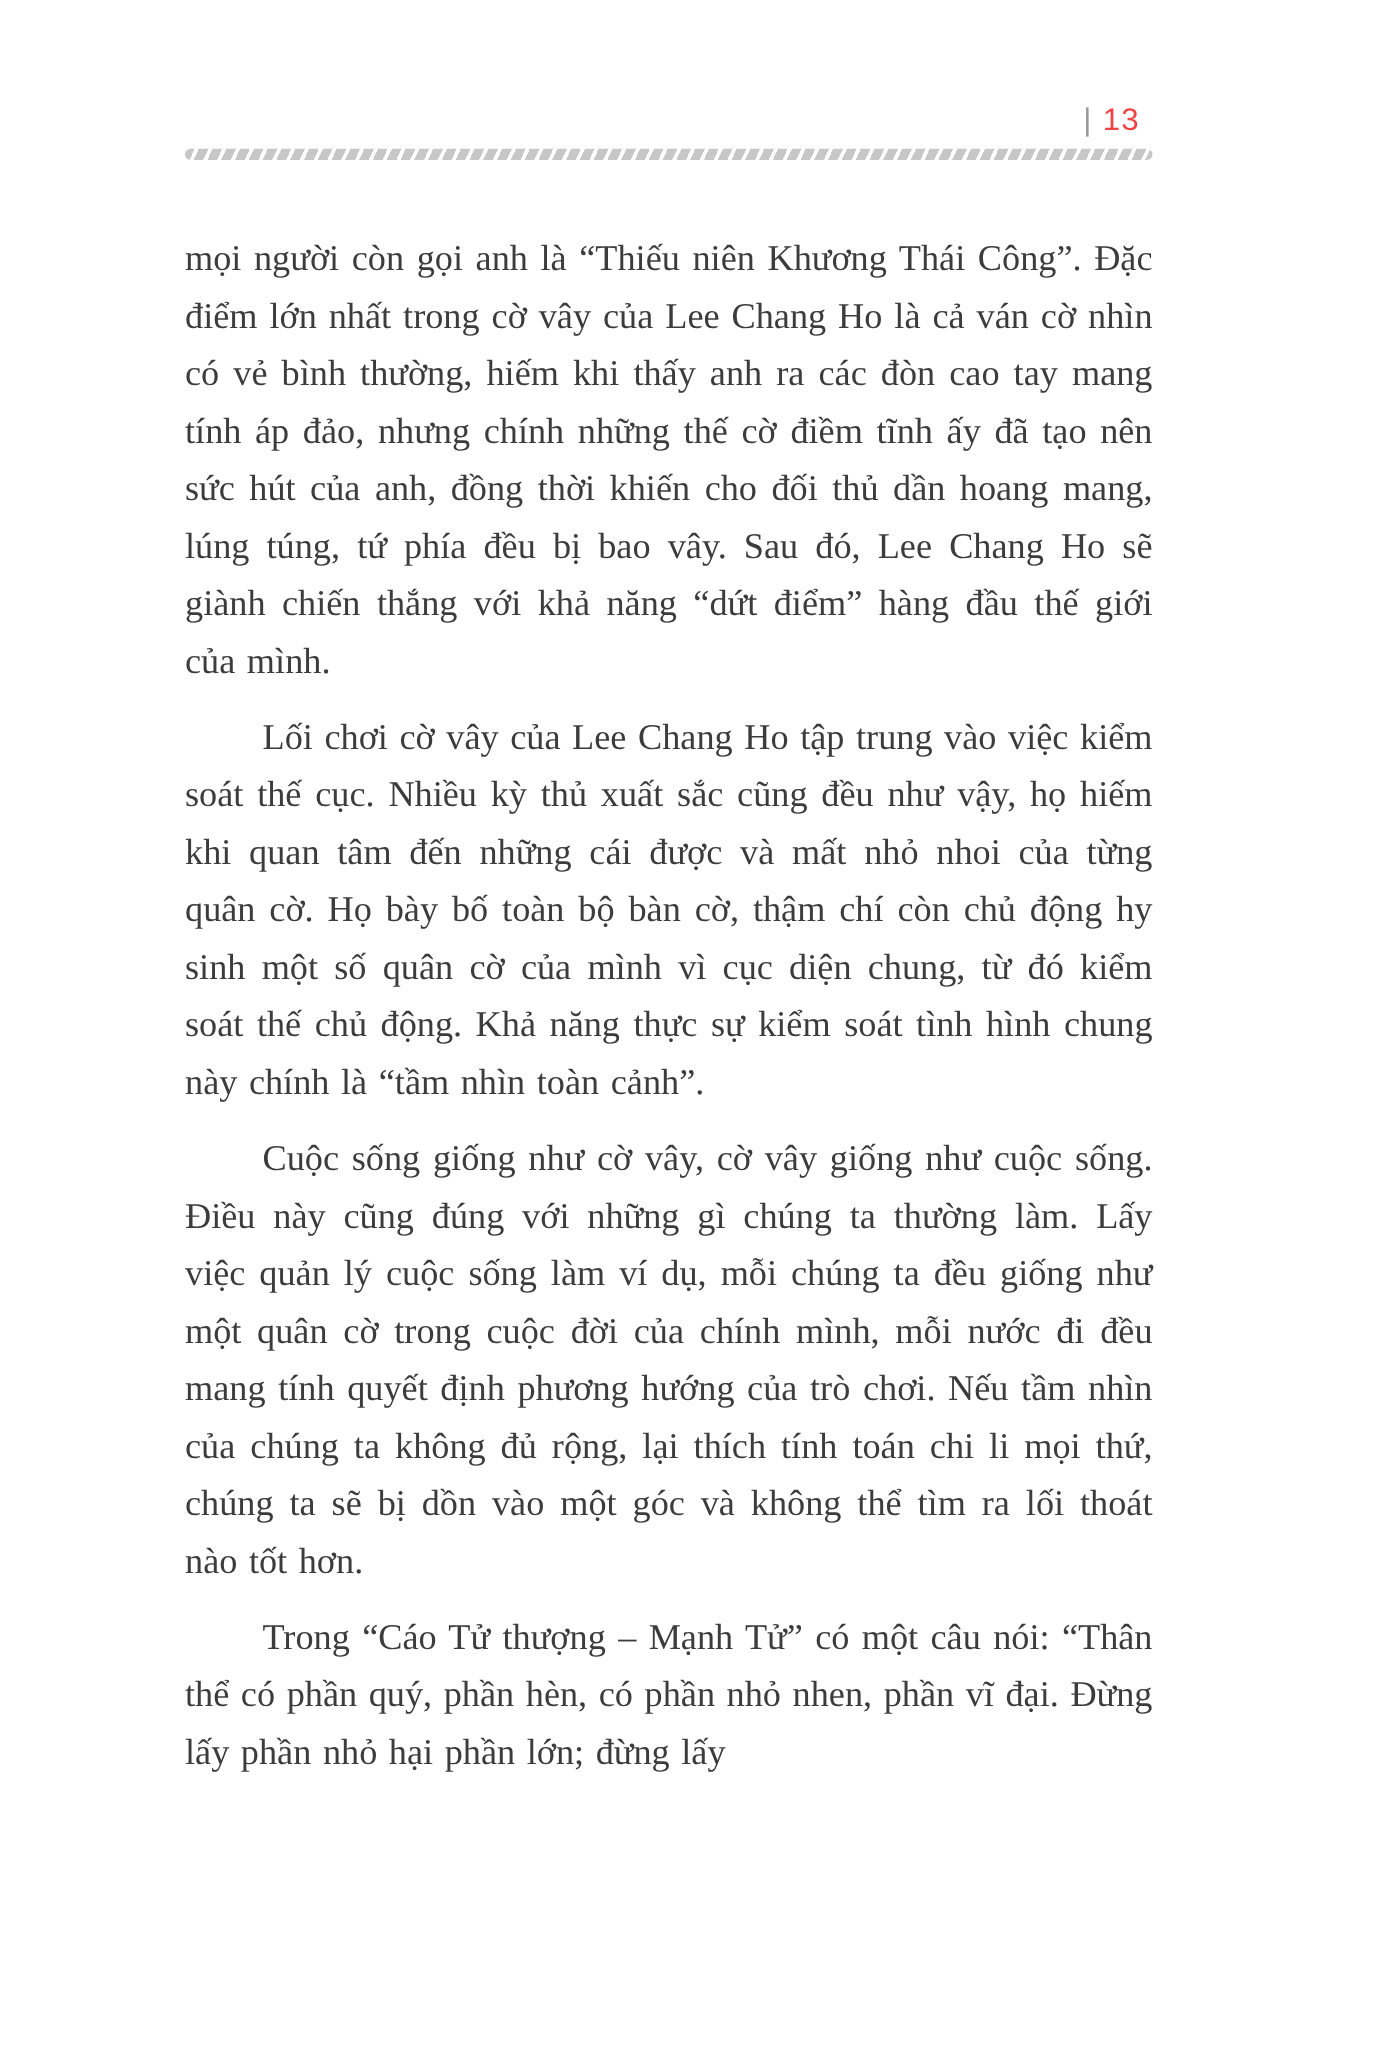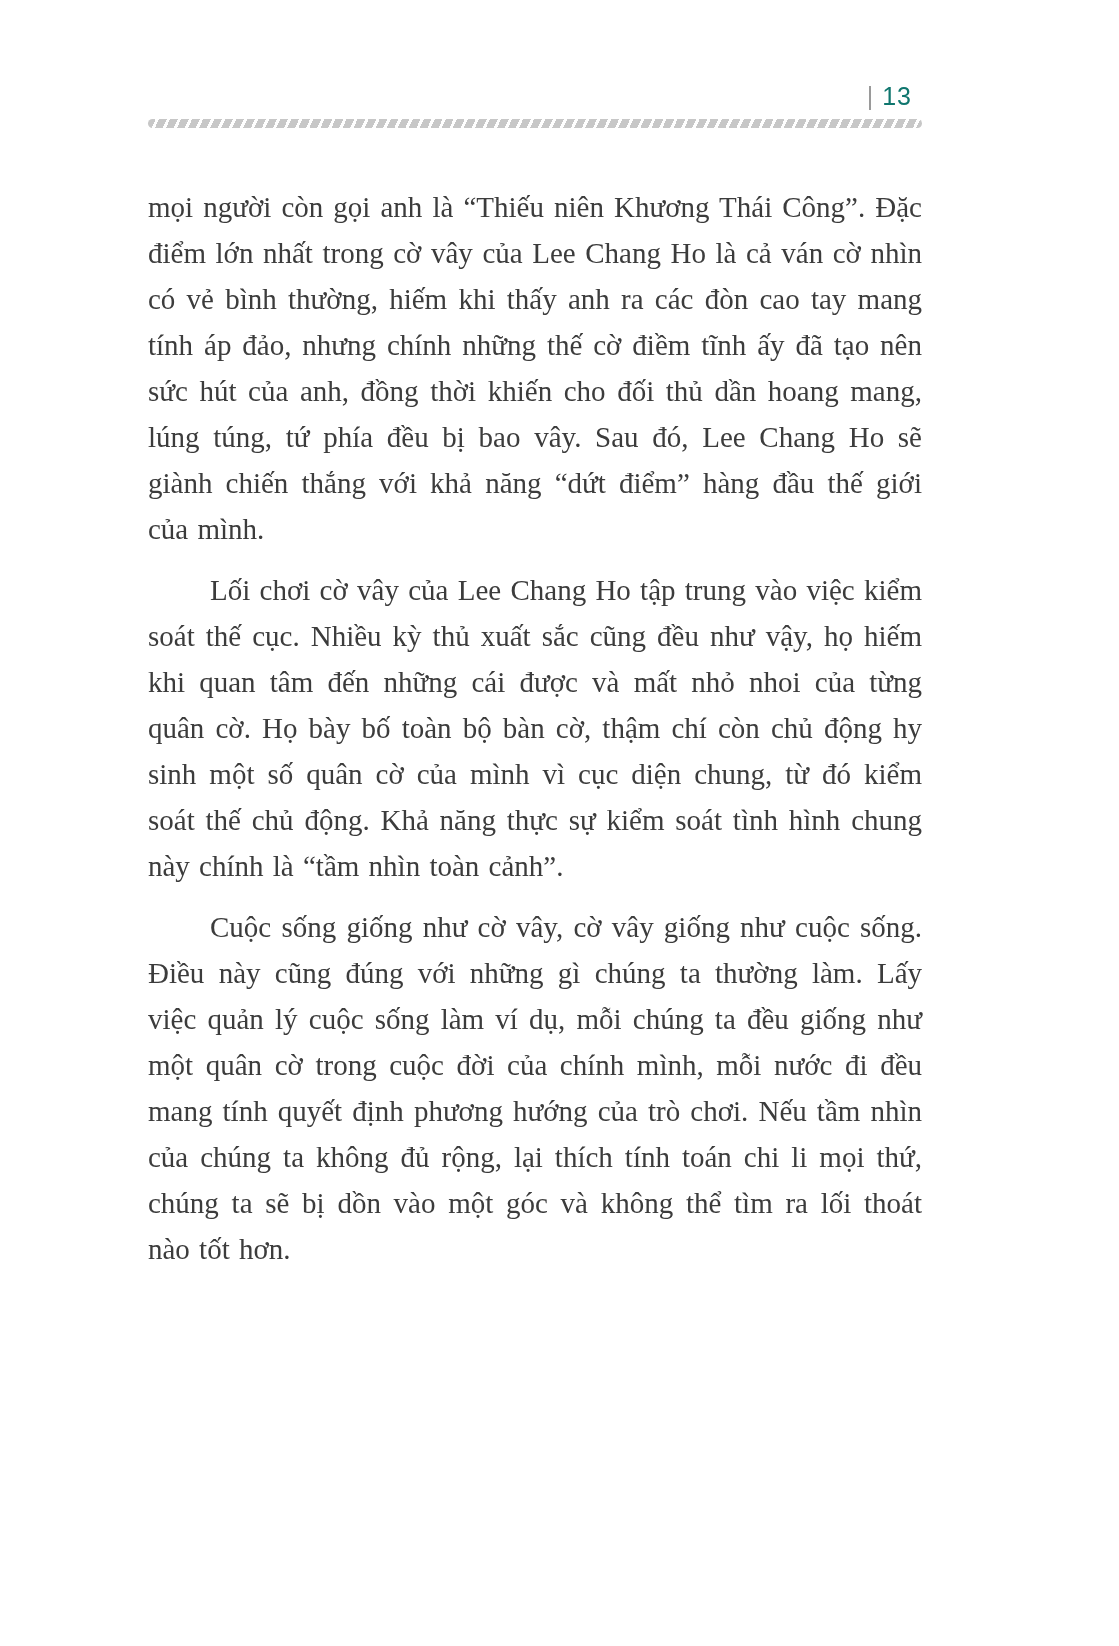--- a/index.html
+++ b/index.html
@@ -36,21 +36,21 @@
     padding-right: 10px;
     margin-bottom: 8px;
     font-family: "Liberation Sans", sans-serif;
   }
   .page-header .sep {
     color: #9a9a9a;
     margin-right: 9px;
     font-weight: 400;
   }
   .page-header .num {
-    color: #0f766e;
+    color: #ef4444;
     letter-spacing: 1px;
   }
   .deco-rule {
     height: 9px;
     width: 100%;
     border-radius: 5px;
     background-image: repeating-linear-gradient(
       115deg,
       #c7c7c7 0px, #c7c7c7 7px,
       #ffffff 7px, #ffffff 10px
@@ -78,16 +78,17 @@
     <div class="page-header">
       <span class="sep">|</span><span class="num">13</span>
     </div>
 
     <div class="deco-rule"></div>
 
     <div class="body-text">
       <p>mọi người còn gọi anh là “Thiếu niên Khương Thái Công”. Đặc điểm lớn nhất trong cờ vây của Lee Chang Ho là cả ván cờ nhìn có vẻ bình thường, hiếm khi thấy anh ra các đòn cao tay mang tính áp đảo, nhưng chính những thế cờ điềm tĩnh ấy đã tạo nên sức hút của anh, đồng thời khiến cho đối thủ dần hoang mang, lúng túng, tứ phía đều bị bao vây. Sau đó, Lee Chang Ho sẽ giành chiến thắng với khả năng “dứt điểm” hàng đầu thế giới của mình.</p>
       <p class="indent">Lối chơi cờ vây của Lee Chang Ho tập trung vào việc kiểm soát thế cục. Nhiều kỳ thủ xuất sắc cũng đều như vậy, họ hiếm khi quan tâm đến những cái được và mất nhỏ nhoi của từng quân cờ. Họ bày bố toàn bộ bàn cờ, thậm chí còn chủ động hy sinh một số quân cờ của mình vì cục diện chung, từ đó kiểm soát thế chủ động. Khả năng thực sự kiểm soát tình hình chung này chính là “tầm nhìn toàn cảnh”.</p>
       <p class="indent">Cuộc sống giống như cờ vây, cờ vây giống như cuộc sống. Điều này cũng đúng với những gì chúng ta thường làm. Lấy việc quản lý cuộc sống làm ví dụ, mỗi chúng ta đều giống như một quân cờ trong cuộc đời của chính mình, mỗi nước đi đều mang tính quyết định phương hướng của trò chơi. Nếu tầm nhìn của chúng ta không đủ rộng, lại thích tính toán chi li mọi thứ, chúng ta sẽ bị dồn vào một góc và không thể tìm ra lối thoát nào tốt hơn.</p>
+      <p class="indent">Trong “Cáo Tử thượng – Mạnh Tử” có một câu nói: “Thân thể có phần quý, phần hèn, có phần nhỏ nhen, phần vĩ đại. Đừng lấy phần nhỏ hại phần lớn; đừng lấy</p>
     </div>
 
   </div>
 </div>
 
 </body></html>

